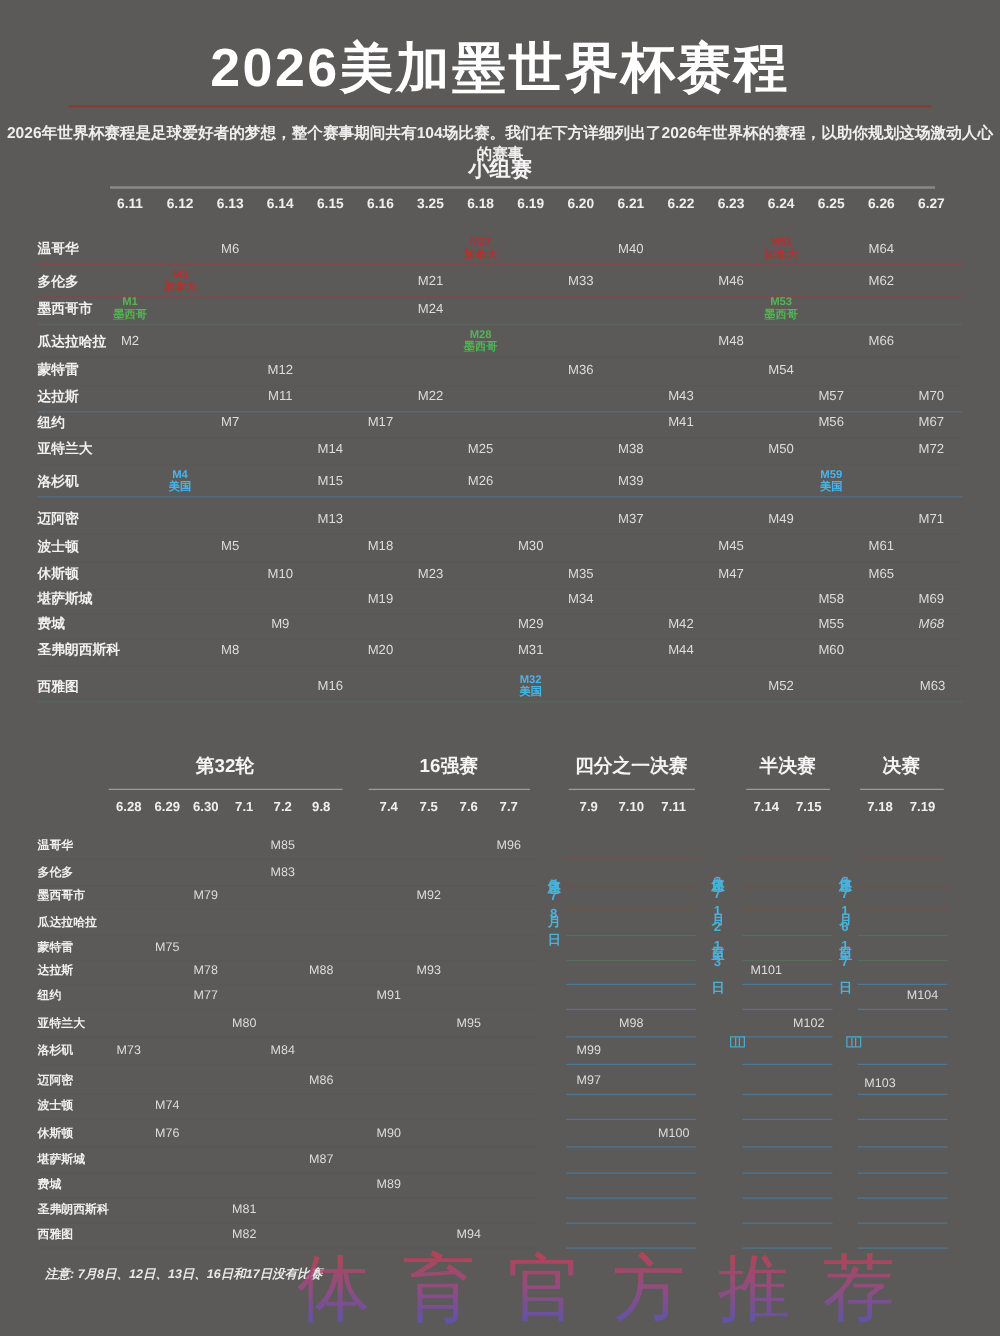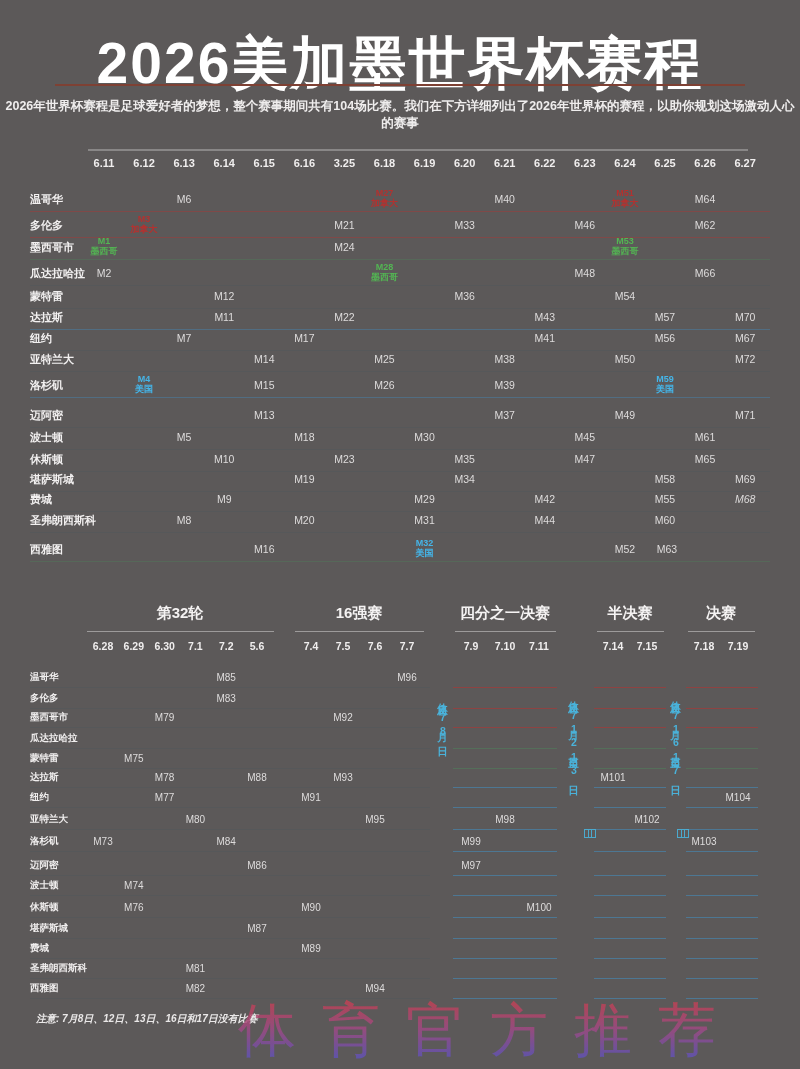--- a/index.html
+++ b/index.html
@@ -1,19 +1,19 @@
 <!DOCTYPE html>
 <html><head>
 <meta charset="utf-8">
 <style>
   html,body{margin:0;padding:0;}
   body{background:#444;font-family:"Liberation Sans","DejaVu Sans",sans-serif;}
   #page{position:relative;width:800px;height:1069px;margin:0 auto;background:#5c5959;overflow:hidden;}
   .abs{position:absolute;}
-  .title{left:0;right:0;top:26px;text-align:center;font-size:57px;font-weight:bold;color:#ffffff;letter-spacing:2px;}
+  .title{left:0;right:0;top:26px;text-align:center;font-size:43px;font-weight:bold;color:#ffffff;letter-spacing:2px;}
   .divider{left:55px;top:84px;width:690px;height:2px;background:#7e4134;}
   .subtitle{left:0;right:0;top:98px;text-align:center;font-size:12.5px;font-weight:bold;color:#efeded;}
   .sec-heading{left:0;right:0;top:124px;text-align:center;font-size:17px;font-weight:bold;color:#f5f3f3;}
   .topline{left:88px;top:149px;width:660px;height:2px;background:rgba(255,255,255,0.28);}
   .datelbl{font-size:11px;font-weight:bold;color:#f0eeee;transform:translate(-50%,-50%);white-space:nowrap;}
   .datelbl2{font-size:10.5px;font-weight:bold;color:#f0eeee;transform:translate(-50%,-50%);white-space:nowrap;}
   .city1{font-size:11px;font-weight:bold;color:#f2f0f0;transform:translateY(-50%);white-space:nowrap;}
   .city2{font-size:9.5px;font-weight:bold;color:#f0eeee;transform:translateY(-50%);white-space:nowrap;}
   .match{font-size:10.5px;color:#dedcdc;transform:translate(-50%,-50%);white-space:nowrap;}
   .match2{font-size:10px;color:#dedcdc;transform:translate(-50%,-50%);white-space:nowrap;}
@@ -34,20 +34,21 @@
       -webkit-background-clip:text;background-clip:text;color:transparent;}
   }
 </style>
 </head>
 <body>
 
 <div id="page">
   <div class="abs title">2026美加墨世界杯赛程</div>
   <div class="abs divider"></div>
   <div class="abs subtitle">2026年世界杯赛程是足球爱好者的梦想，整个赛事期间共有104场比赛。我们在下方详细列出了2026年世界杯的赛程，以助你规划这场激动人心的赛事</div>
+  <div class="abs sec-heading">小组赛</div>
   <div class="abs topline"></div>
   <div id="grid1">
       <div class="abs datelbl" style="left: 104px; top: 163px;">6.11</div>
       <div class="abs datelbl" style="left: 144.07px; top: 163px;">6.12</div>
       <div class="abs datelbl" style="left: 184.14px; top: 163px;">6.13</div>
       <div class="abs datelbl" style="left: 224.21px; top: 163px;">6.14</div>
       <div class="abs datelbl" style="left: 264.28px; top: 163px;">6.15</div>
       <div class="abs datelbl" style="left: 304.35px; top: 163px;">6.16</div>
       <div class="abs datelbl" style="left: 344.42px; top: 163px;">3.25</div>
       <div class="abs datelbl" style="left: 384.49px; top: 163px;">6.18</div>
@@ -183,31 +184,31 @@
       <div class="abs match" style="left: 544.77px; top: 520px;">M44</div>
       <div class="abs match" style="left: 664.98px; top: 520px;">M60</div>
       <div class="abs city1" style="left: 30px; top: 549px;">西雅图</div>
       <div class="abs sep" style="left: 30px; top: 561px; width: 740px; background: rgb(82, 115, 90);"></div>
       <div class="abs match" style="left: 264.28px; top: 549px;">M16</div>
       <div class="abs tagged" style="left: 424.56px; top: 549px; color: rgb(69, 181, 232);">
         <div class="abs " style="position: static; transform: none;">M32</div>
         <div class="abs " style="position: static; transform: none;">美国</div>
       </div>
       <div class="abs match" style="left: 624.91px; top: 549px;">M52</div>
-      <div class="abs match" style="left: 667px; top: 549px;">M63</div>
+      <div class="abs match" style="left: 746px; top: 549px;">M63</div>
     </div>
   <div id="grid2">
       <div class="abs stage-title" style="left: 180px; top: 613px;">第32轮</div>
       <div class="abs stage-line" style="left: 87px; top: 631px; width: 187px;"></div>
       <div class="abs datelbl2" style="left: 103px; top: 646px;">6.28</div>
       <div class="abs datelbl2" style="left: 133.8px; top: 646px;">6.29</div>
       <div class="abs datelbl2" style="left: 164.6px; top: 646px;">6.30</div>
       <div class="abs datelbl2" style="left: 195.4px; top: 646px;">7.1</div>
       <div class="abs datelbl2" style="left: 226.2px; top: 646px;">7.2</div>
-      <div class="abs datelbl2" style="left: 257px; top: 646px;">5.6</div>
+      <div class="abs datelbl2" style="left: 257px; top: 646px;">9.8</div>
       <div class="abs stage-title" style="left: 359px; top: 613px;">16强赛</div>
       <div class="abs stage-line" style="left: 295px; top: 631px; width: 129px;"></div>
       <div class="abs datelbl2" style="left: 311px; top: 646px;">7.4</div>
       <div class="abs datelbl2" style="left: 343px; top: 646px;">7.5</div>
       <div class="abs datelbl2" style="left: 375px; top: 646px;">7.6</div>
       <div class="abs datelbl2" style="left: 407px; top: 646px;">7.7</div>
       <div class="abs stage-title" style="left: 505px; top: 613px;">四分之一决赛</div>
       <div class="abs stage-line" style="left: 455px; top: 631px; width: 101px;"></div>
       <div class="abs datelbl2" style="left: 471px; top: 646px;">7.9</div>
       <div class="abs datelbl2" style="left: 505px; top: 646px;">7.10</div>
@@ -278,21 +279,21 @@
       <div class="abs match2" style="left: 505px; top: 819px;">M98</div>
       <div class="abs match2" style="left: 647px; top: 819px;">M102</div>
       <div class="abs city2" style="left: 30px; top: 841px;">洛杉矶</div>
       <div class="abs sep" style="left: 30px; top: 851px; width: 400px; background: rgb(81, 89, 91);"></div>
       <div class="abs seg" style="left: 453px; top: 851px; width: 104px; background: rgb(74, 124, 158);"></div>
       <div class="abs seg" style="left: 594px; top: 851px; width: 72px; background: rgb(74, 124, 158);"></div>
       <div class="abs seg" style="left: 686px; top: 851px; width: 72px; background: rgb(74, 124, 158);"></div>
       <div class="abs match2" style="left: 103px; top: 841px;">M73</div>
       <div class="abs match2" style="left: 226.2px; top: 841px;">M84</div>
       <div class="abs match2" style="left: 471px; top: 841px;">M99</div>
-      <div class="abs match2" style="left: 704px; top: 841px;">M103</div>
+      <div class="abs match2" style="left: 704px; top: 867px;">M103</div>
       <div class="abs city2" style="left: 30px; top: 865px;">迈阿密</div>
       <div class="abs sep" style="left: 30px; top: 875px; width: 400px; background: rgb(81, 89, 91);"></div>
       <div class="abs seg" style="left: 453px; top: 875px; width: 104px; background: rgb(74, 124, 158);"></div>
       <div class="abs seg" style="left: 594px; top: 875px; width: 72px; background: rgb(74, 124, 158);"></div>
       <div class="abs seg" style="left: 686px; top: 875px; width: 72px; background: rgb(74, 124, 158);"></div>
       <div class="abs match2" style="left: 257px; top: 865px;">M86</div>
       <div class="abs match2" style="left: 471px; top: 865px;">M97</div>
       <div class="abs city2" style="left: 30px; top: 885px;">波士顿</div>
       <div class="abs sep" style="left: 30px; top: 895px; width: 400px; background: rgb(81, 89, 91);"></div>
       <div class="abs seg" style="left: 453px; top: 895px; width: 104px; background: rgb(74, 124, 158);"></div>

